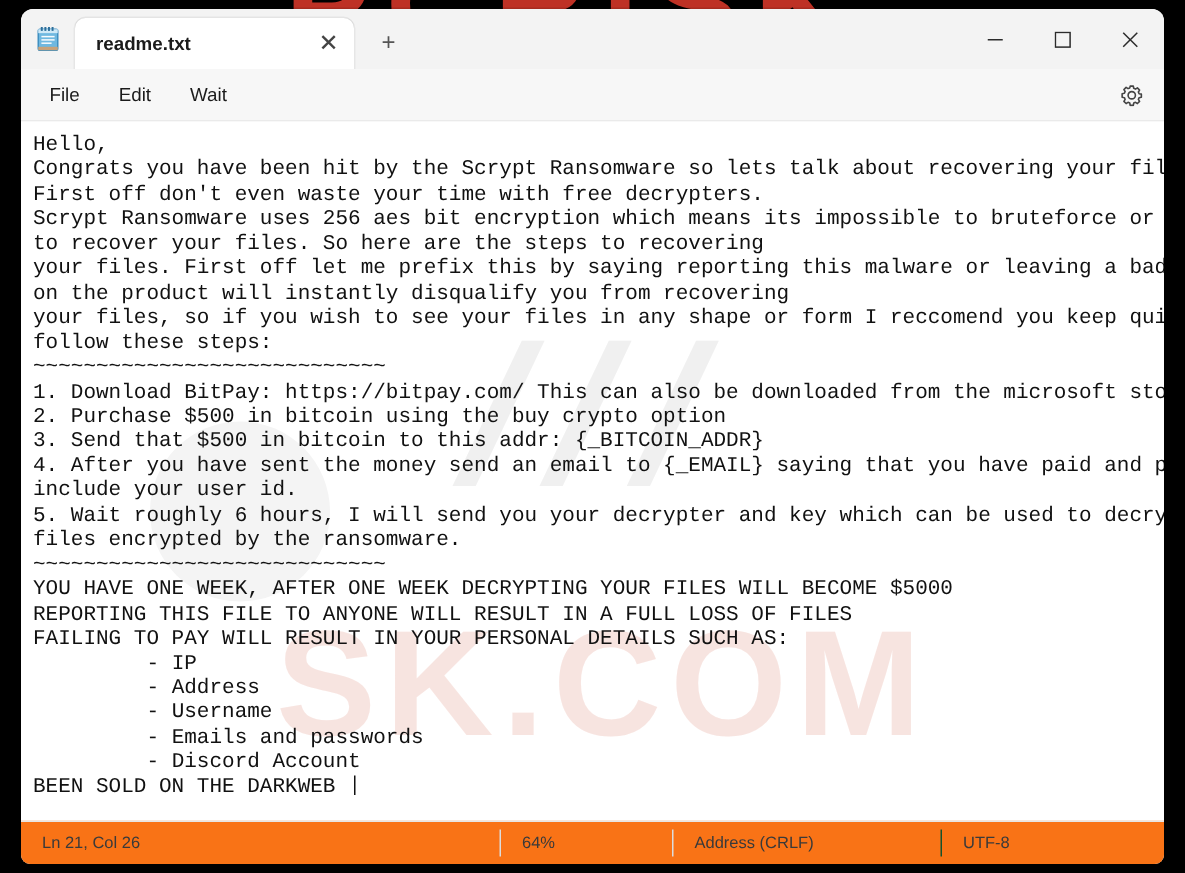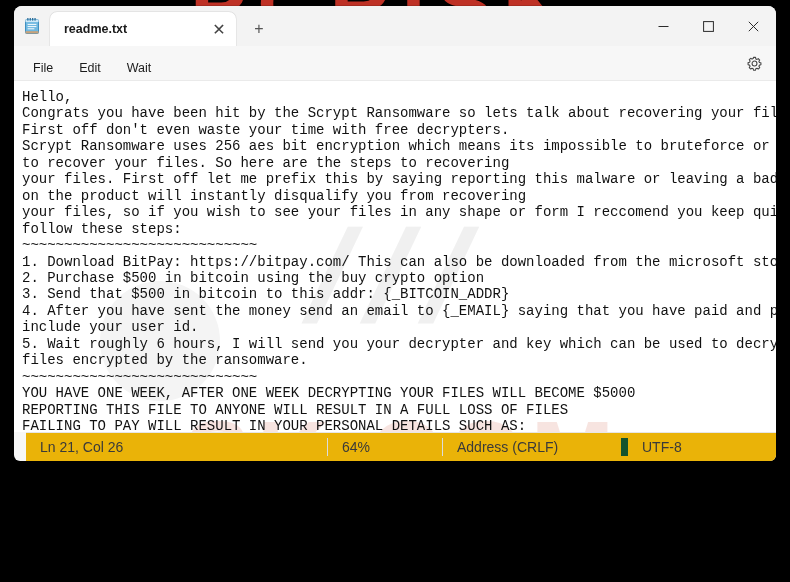--- a/index.html
+++ b/index.html
@@ -34,21 +34,21 @@
     opacity: .85;
     font-family: "Liberation Sans", sans-serif;
   }
 
   
   #notepad-window {
     position: absolute;
     left: 14px;
     top: 6px;
     width: 762px;
-    height: 455px;
+    height: 570px;
     background: #f7f7f7;
     border-radius: 8px 8px 6px 6px;
     overflow: hidden;
     z-index: 2;
     box-shadow: 0 0 0 1px rgba(0,0,0,.12);
     display: flex;
     flex-direction: column;
   }
 
   
@@ -124,21 +124,21 @@
     justify-content: center;
     color: #2b2b2b;
     cursor: default;
   }
 
   
   #menu-bar {
     height: 34px;
     background: #f7f7f7;
     display: flex;
-    align-items: flex-end;
+    align-items: center;
     padding-left: 6px;
     position: relative;
     flex: none;
     border-bottom: 1px solid #eaeaea;
   }
   .menu-item {
     font-size: 12.5px;
     color: #1b1b1b;
     padding: 5px 13px;
     border-radius: 4px;
@@ -222,40 +222,39 @@
     width: 1px;
     height: 13px;
     background: #111;
     vertical-align: -2px;
     margin-left: 4px;
   }
 
   
   #status-bar {
     height: 28px;
-    background: #eab308;
+    background: #f97316;
     border-top: 1px solid #e6e6e6;
     display: flex;
     align-items: center;
-    font-size: 14px;
+    font-size: 11px;
     color: #3a3a3a;
     flex: none;
-    margin-left: 12px;
   }
   .status-cell {
     padding: 0 14px;
     height: 18px;
     line-height: 18px;
     display: flex;
     align-items: center;
   }
   #status-position { flex: 1; }
   #status-zoom { width: 86px; border-left: 1px solid #dcdcdc; }
   #status-eol   { width: 150px; border-left: 1px solid #dcdcdc; }
-  #status-encoding { width: 120px; border-left: 7px solid #14532d; }
+  #status-encoding { width: 120px; border-left: 1px solid #14532d; }
 </style>
 </head>
 <body>
 
 <div id="watermark-layer">
   <div class="wm-red">PCRISK</div>
 </div>
 
 <div id="notepad-window">
 

